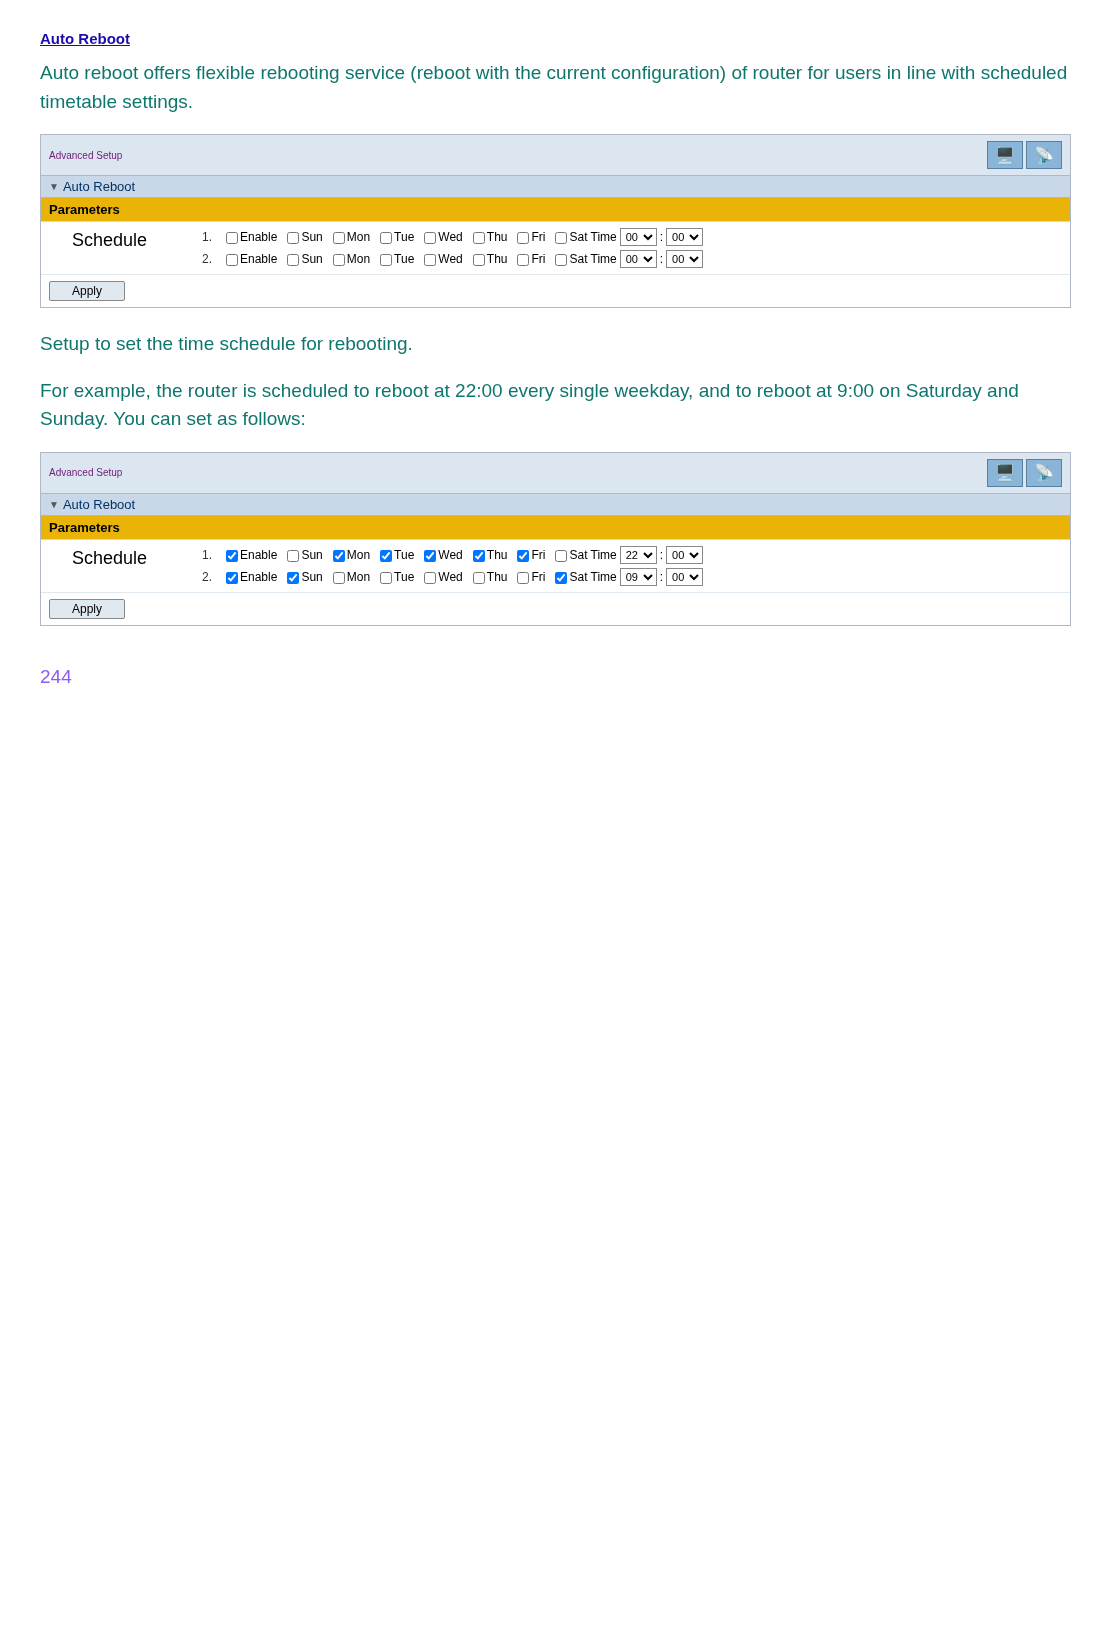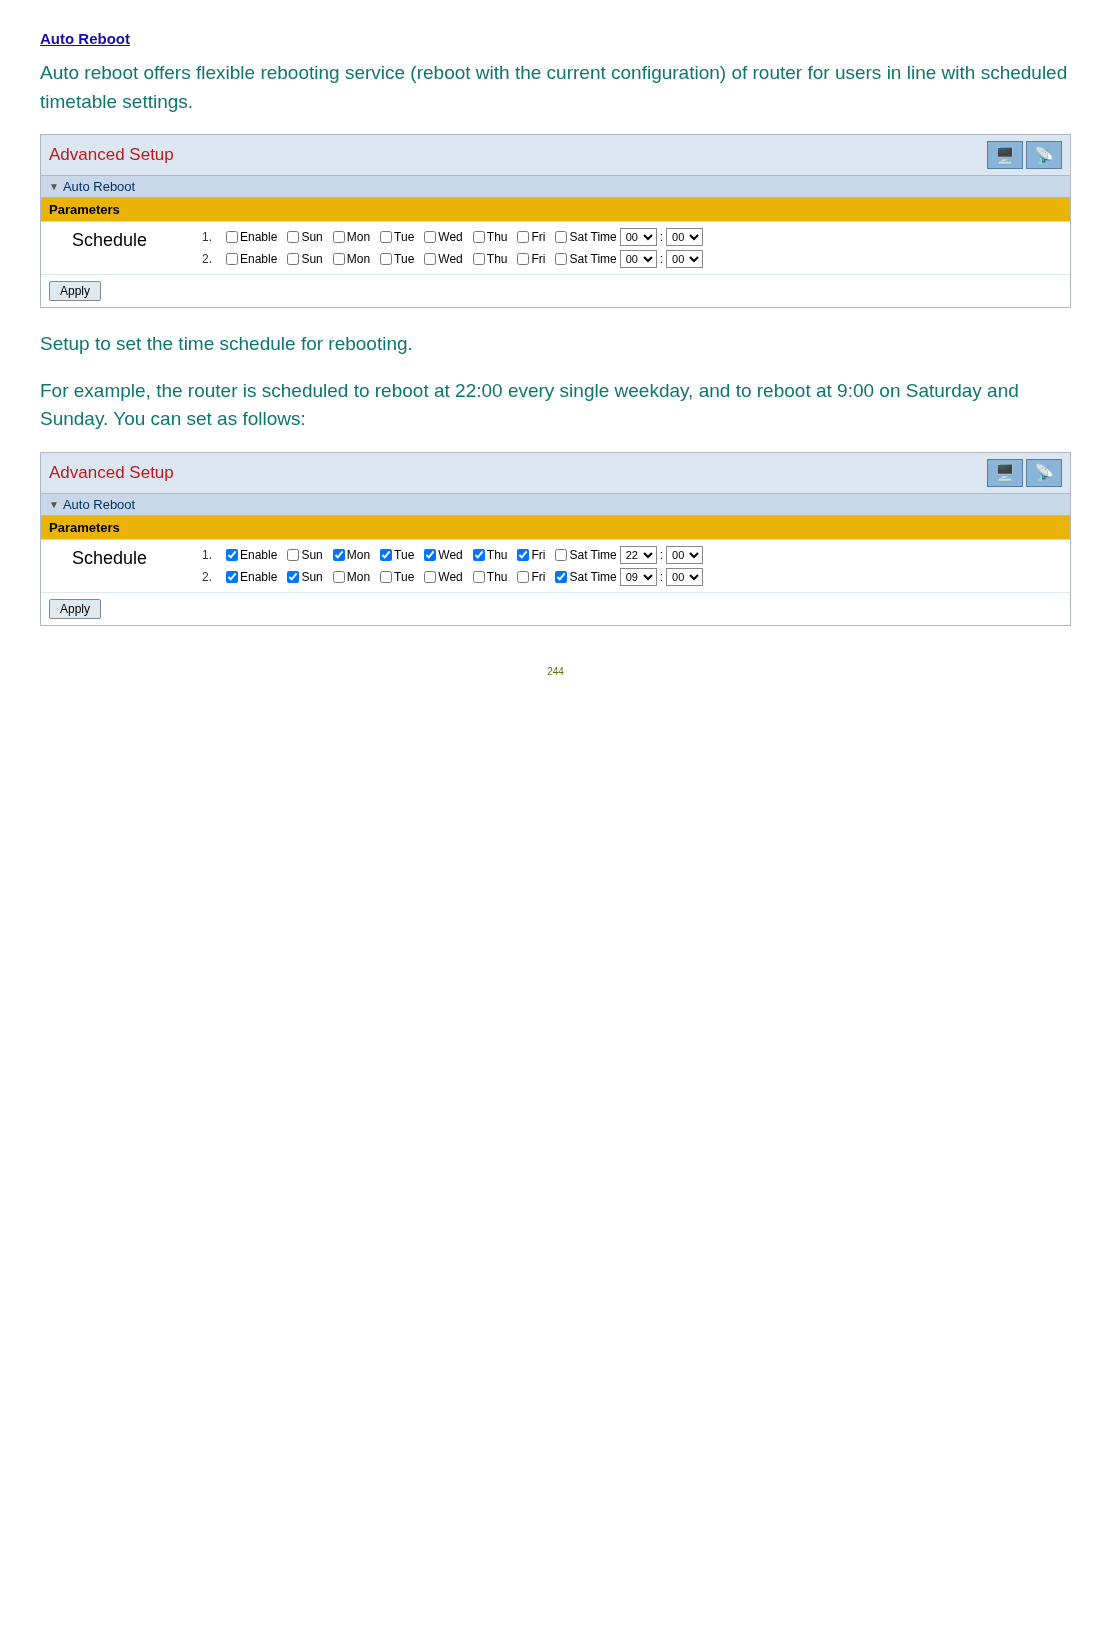--- a/index.html
+++ b/index.html
@@ -36,22 +36,22 @@
       border-bottom: 1px solid #b0b8c8;
       padding: 4px 8px;
       display: flex;
       align-items: center;
       justify-content: space-between;
     }
     .panel-header-left {
       display: flex;
       align-items: flex-start;
       gap: 6px;
-      color: #b91c1c;
-      font-size: 17px;
+      color: #701a75;
+      font-size: 10px;
     }
     .panel-header-icon {
       width: 80px;
       height: 32px;
       display: flex;
       align-items: center;
       justify-content: flex-end;
       gap: 3px;
     }
     .icon-box {
@@ -104,21 +104,21 @@
       gap: 4px;
     }
     .schedule-line {
       display: flex;
       align-items: center;
       gap: 3px;
       font-size: 12px;
     }
     .schedule-line label {
       display: flex;
-      align-items: center;
+      align-items: flex-end;
       gap: 2px;
       font-size: 12px;
       white-space: nowrap;
       padding-left: 7px;
     }
     .schedule-line input[type="checkbox"] {
       width: 12px;
       height: 12px;
       cursor: pointer;
     }
@@ -136,30 +136,30 @@
       font-size: 12px;
       margin-right: 4px;
       color: #333;
     }
     .apply-row {
       padding: 6px 8px;
     }
     .apply-btn {
       background: #e0e8f0;
       border: 1px solid #888;
-      padding: 2px 10px;
+      padding: 2px 22px;
       font-size: 12px;
       cursor: pointer;
       border-radius: 2px;
     }
     .page-number {
-      text-align: center;
+      text-align: left;
       margin-top: 40px;
-      font-size: 10px;
-      color: #4d7c0f;
+      font-size: 19px;
+      color: #8b5cf6;
     }
   </style>
 </head>
 <body>
 
 <h2>Auto Reboot</h2>
 
 <p class="description">Auto reboot offers flexible rebooting service (reboot with the current configuration) of router for users in line with scheduled timetable settings.</p>
 
 <div class="panel">

